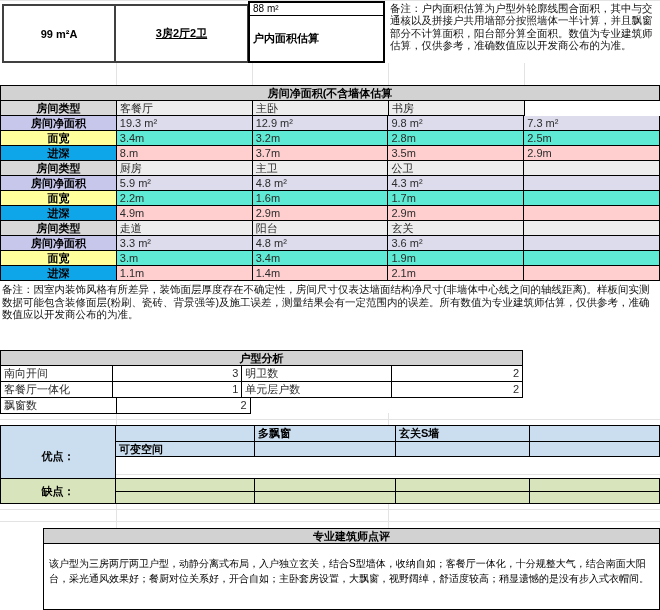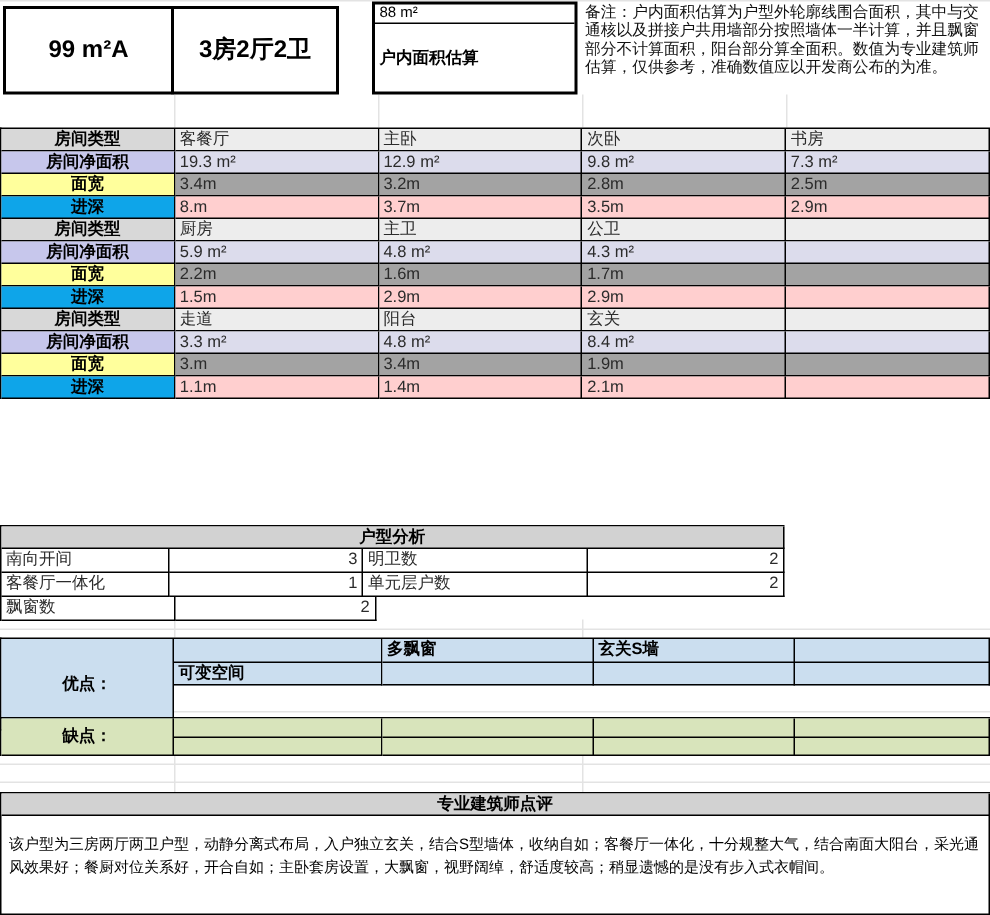--- a/index.html
+++ b/index.html
@@ -12,26 +12,26 @@
      display:flex;align-items:center;}
   .lab{font-weight:bold;justify-content:center;}
   .val{color:#2b2b2b;}
   .rgt{justify-content:flex-end;}
   .h15{height:15px;}.h16{height:16px;}.h13{height:13px;}
   .w116{width:116px;}.w136{width:136px;}.w134{width:134px;}.w137{width:155px;}
   .w139{width:139px;}.w141{width:141px;}.w130{width:130px;}
   .gray{background:#d2d2d2;}
   .bgA{background:#d8d8d8;}  .bgAv{background:#ededed;}
   .bgB{background:#c7c7ec;}  .bgBv{background:#dcdcec;}
-  .bgC{background:#ffff9c;}  .bgCv{background:#a3a3a3;}
+  .bgC{background:#ffff9c;}  .bgCv{background:#5eead4;}
   .bgD{background:#0ea5e9;}  .bgDv{background:#ffcfcf;}
   .blue{background:#cbdeef;}
   .green{background:#d8e4bb;}
-  .topbox{border:2px solid #000000;display:flex;align-items:center;justify-content:center;
-     font-size:16px;font-weight:bold;background:#fff;}
+  .topbox{border:2px solid #404040;display:flex;align-items:center;justify-content:center;
+     font-size:11px;font-weight:bold;background:#fff;}
   .note{font-size:10.5px;line-height:12.4px;white-space:normal;color:#111;}
   .gl{position:absolute;background:#e3e3e3;}
   .reviewbody{border:1px solid #000;border-top:none;font-size:10px;line-height:15px;
      padding:12px 5px 0 5px;white-space:normal;}
 </style>
 </head>
 <body>
 
 <div id="canvas">
 
@@ -45,36 +45,38 @@
   <div class="gl" style="left:388px;top:413px;width:1px;height:12px;"></div>
   <div class="gl" style="left:0;top:474px;width:660px;height:1px;"></div>
   <div class="gl" style="left:0;top:509px;width:660px;height:1px;"></div>
   <div class="gl" style="left:0;top:521px;width:660px;height:1px;"></div>
   <div class="gl" style="left:116px;top:503px;width:1px;height:25px;"></div>
   <div class="gl" style="left:388px;top:503px;width:1px;height:25px;"></div>
 
   <div class="abs topbox" style="left:2px;top:4px;width:114px;height:59px;">
     <span>99 m²A</span>
   </div>
-  <div class="abs topbox" style="left:114px;top:4px;width:112px;height:59px;">
+  <div class="abs topbox" style="left:114px;top:4px;width:135px;height:59px;text-decoration:underline;">
     <span>3房2厅2卫</span>
   </div>
   <div class="abs" style="left:248px;top:1px;width:137px;height:62px;border:2px solid #000;background:#fff;">
     <div style="height:13px;border-bottom:1px solid #000;font-size:10px;line-height:12px;padding-left:3px;box-sizing:border-box;">88 m²</div>
     <div style="height:45px;display:flex;align-items:center;padding-left:3px;font-size:11px;font-weight:bold;">户内面积估算</div>
   </div>
   <div class="abs note" style="left:390px;top:2px;width:266px;">备注：户内面积估算为户型外轮廓线围合面积，其中与交通核以及拼接户共用墙部分按照墙体一半计算，并且飘窗部分不计算面积，阳台部分算全面积。数值为专业建筑师估算，仅供参考，准确数值应以开发商公布的为准。</div>
 
   <div class="abs tbl" style="left:0;top:85px;width:660px;">
+    <div class="tblr">
+      <div class="c h15 gray lab" style="width:659px;">房间净面积(不含墙体估算</div>
+    </div>
 
     <div class="tblr">
       <div class="c h15 w116 lab bgA">房间类型</div>
       <div class="c h15 w136 val bgAv">客餐厅</div>
       <div class="c h15 w136 val bgAv">主卧</div>
-      <div class="c h15 w136 val bgAv">次卧</div>
       <div class="c h15 w136 val bgAv">书房</div>
     </div>
     <div class="tblr">
       <div class="c h15 w116 lab bgB">房间净面积</div>
       <div class="c h15 w136 val bgBv">19.3 m²</div>
       <div class="c h15 w136 val bgBv">12.9 m²</div>
       <div class="c h15 w136 val bgBv">9.8 m²</div>
       <div class="c h15 w136 val bgBv">7.3 m²</div>
     </div>
     <div class="tblr">
@@ -108,56 +110,57 @@
     </div>
     <div class="tblr">
       <div class="c h15 w116 lab bgC">面宽</div>
       <div class="c h15 w136 val bgCv">2.2m</div>
       <div class="c h15 w136 val bgCv">1.6m</div>
       <div class="c h15 w136 val bgCv">1.7m</div>
       <div class="c h15 w136 val bgCv"></div>
     </div>
     <div class="tblr">
       <div class="c h15 w116 lab bgD">进深</div>
-      <div class="c h15 w136 val bgDv">1.5m</div>
+      <div class="c h15 w136 val bgDv">4.9m</div>
       <div class="c h15 w136 val bgDv">2.9m</div>
       <div class="c h15 w136 val bgDv">2.9m</div>
       <div class="c h15 w136 val bgDv"></div>
     </div>
 
     <div class="tblr">
       <div class="c h15 w116 lab bgA">房间类型</div>
       <div class="c h15 w136 val bgAv">走道</div>
       <div class="c h15 w136 val bgAv">阳台</div>
       <div class="c h15 w136 val bgAv">玄关</div>
       <div class="c h15 w136 val bgAv"></div>
     </div>
     <div class="tblr">
       <div class="c h15 w116 lab bgB">房间净面积</div>
       <div class="c h15 w136 val bgBv">3.3 m²</div>
       <div class="c h15 w136 val bgBv">4.8 m²</div>
-      <div class="c h15 w136 val bgBv">8.4 m²</div>
+      <div class="c h15 w136 val bgBv">3.6 m²</div>
       <div class="c h15 w136 val bgBv"></div>
     </div>
     <div class="tblr">
       <div class="c h15 w116 lab bgC">面宽</div>
       <div class="c h15 w136 val bgCv">3.m</div>
       <div class="c h15 w136 val bgCv">3.4m</div>
       <div class="c h15 w136 val bgCv">1.9m</div>
       <div class="c h15 w136 val bgCv"></div>
     </div>
     <div class="tblr">
       <div class="c h15 w116 lab bgD">进深</div>
       <div class="c h15 w136 val bgDv">1.1m</div>
       <div class="c h15 w136 val bgDv">1.4m</div>
       <div class="c h15 w136 val bgDv">2.1m</div>
       <div class="c h15 w136 val bgDv"></div>
     </div>
   </div>
 
+  <div class="abs note" style="left:2px;top:283px;width:656px;line-height:12.6px;">备注：因室内装饰风格有所差异，装饰面层厚度存在不确定性，房间尺寸仅表达墙面结构净尺寸(非墙体中心线之间的轴线距离)。样板间实测数据可能包含装修面层(粉刷、瓷砖、背景强等)及施工误差，测量结果会有一定范围内的误差。所有数值为专业建筑师估算，仅供参考，准确数值应以开发商公布的为准。</div>
 
   <div class="abs tbl" style="left:0;top:350px;width:523px;">
     <div class="tblr">
       <div class="c h15 gray lab" style="width:522px;">户型分析</div>
     </div>
     <div class="tblr">
       <div class="c h16 w116 val">南向开间</div>
       <div class="c h16 w134 val rgt">3</div>
       <div class="c h16 w137 val">明卫数</div>
       <div class="c h16 w136 val rgt">2</div>
@@ -204,21 +207,21 @@
       </div>
       <div class="tblr">
         <div class="c w139 green" style="height:12px;"></div>
         <div class="c w141 green" style="height:12px;"></div>
         <div class="c w134 green" style="height:12px;"></div>
         <div class="c w130 green" style="height:12px;"></div>
       </div>
     </div>
   </div>
 
-  <div class="abs" style="left:0;top:528px;width:660px;">
+  <div class="abs" style="left:0;top:528px;width:660px;padding-left:43px;">
     <div class="tbl">
       <div class="tblr">
         <div class="c h15 gray lab" style="width:659px;">专业建筑师点评</div>
       </div>
     </div>
     <div class="reviewbody" style="height:66px;box-sizing:border-box;">该户型为三房两厅两卫户型，动静分离式布局，入户独立玄关，结合S型墙体，收纳自如；客餐厅一体化，十分规整大气，结合南面大阳台，采光通风效果好；餐厨对位关系好，开合自如；主卧套房设置，大飘窗，视野阔绰，舒适度较高；稍显遗憾的是没有步入式衣帽间。</div>
   </div>
 
 </div>
 

